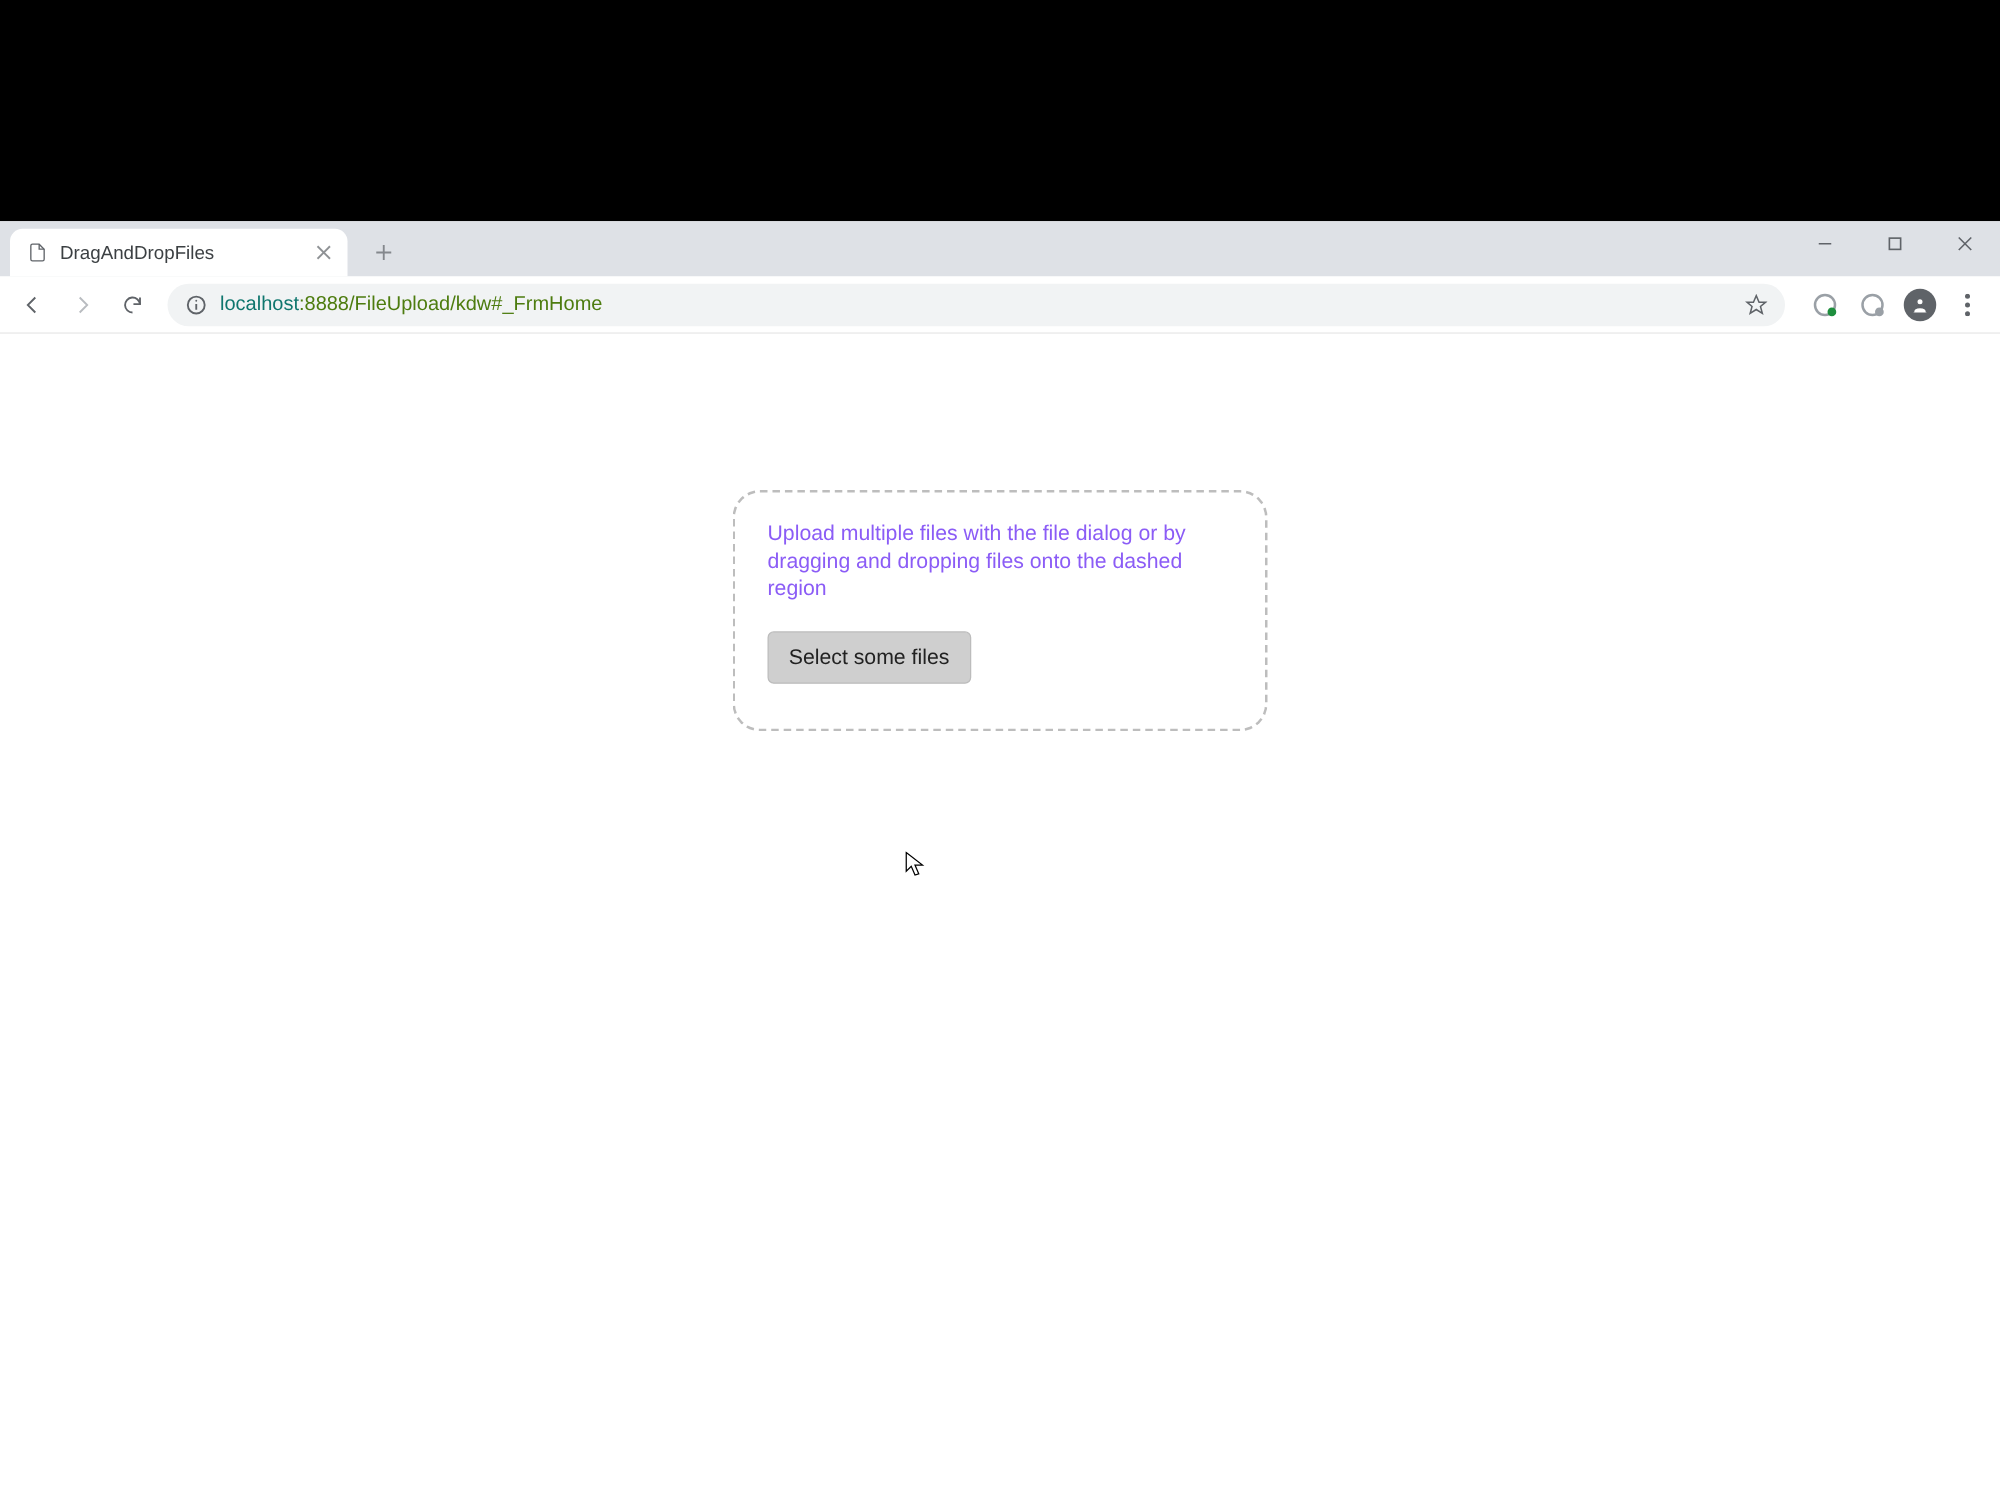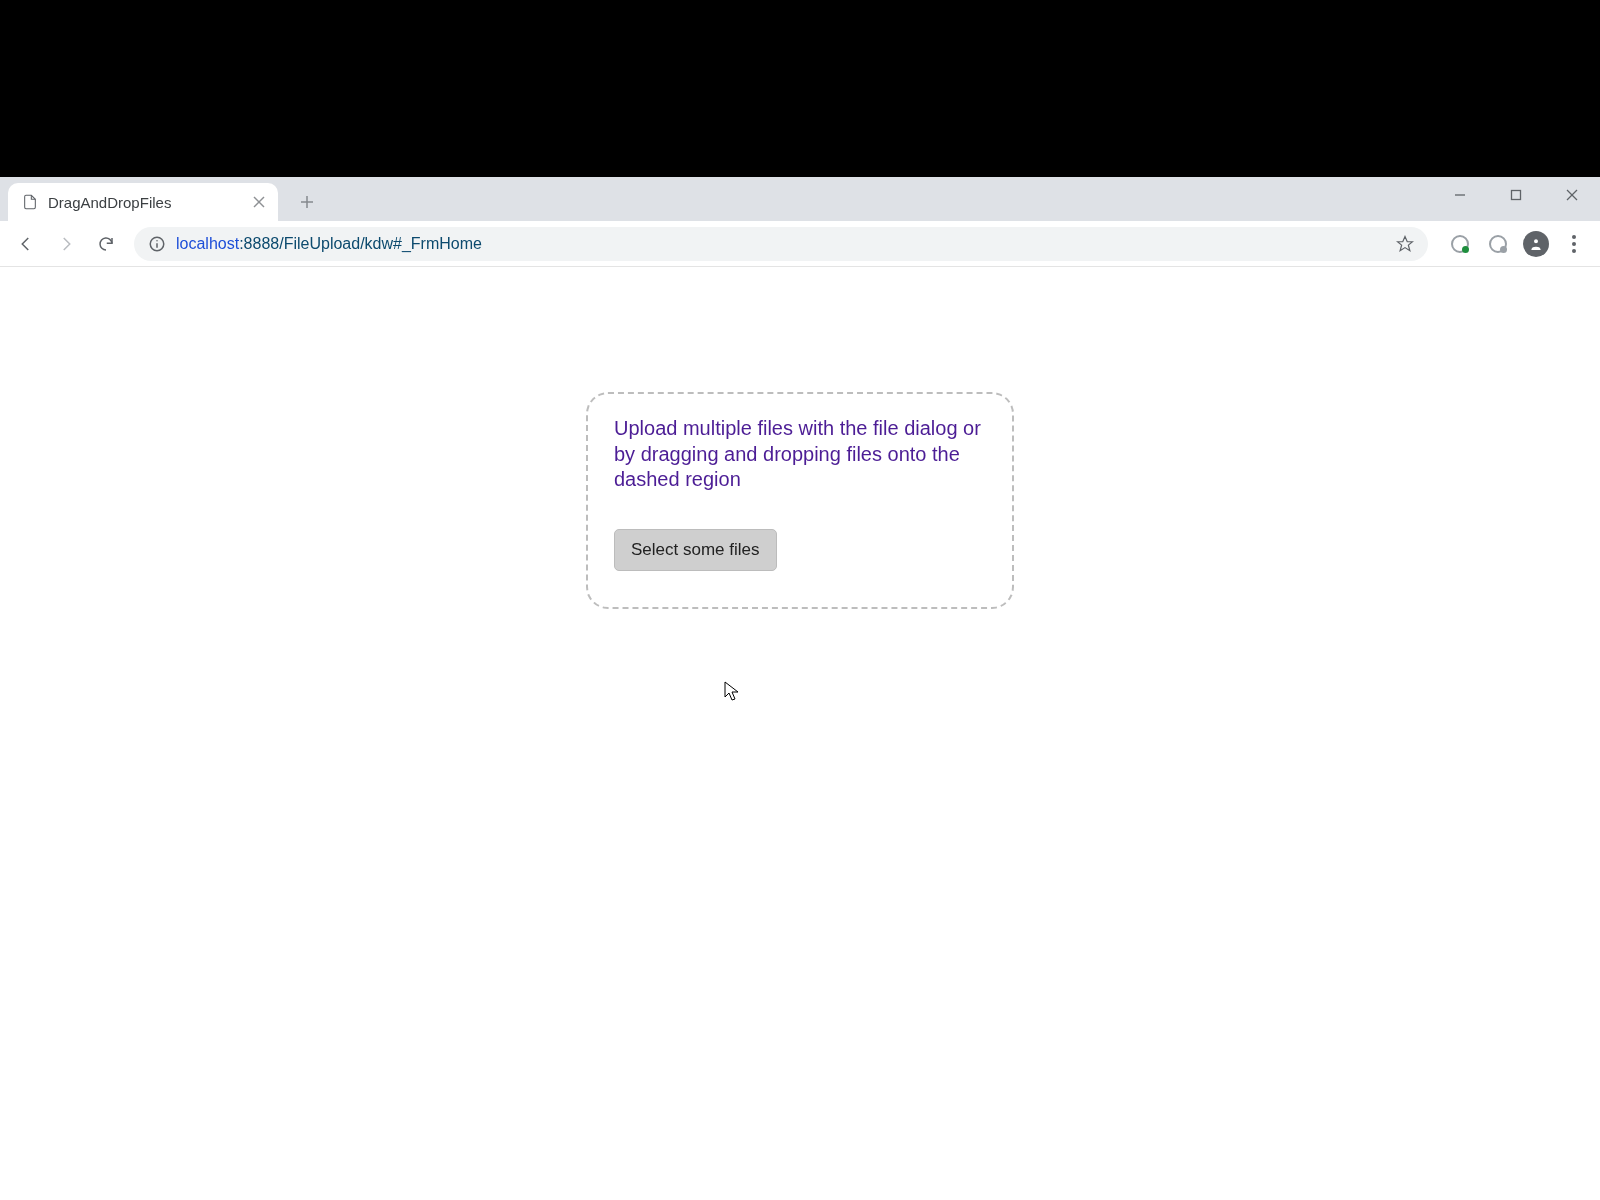--- a/index.html
+++ b/index.html
@@ -86,22 +86,22 @@
       border-radius: 17px;
       display: flex;
       align-items: center;
       padding: 0 14px;
       margin: 0 6px;
       gap: 10px;
       font-size: 16px;
       color: #202124;
     }
     .omnibox .info-icon { width:18px; height:18px; flex-shrink:0; }
-    .omnibox .url-host { color:#1d4ed8; }
-    .omnibox .url-rest { color:#0c4a6e; }
+    .omnibox .url-host { color:#0f766e; }
+    .omnibox .url-rest { color:#4d7c0f; }
     .omnibox .star-icon { margin-left:auto; width:18px; height:18px; }
 
     .toolbar-right { display:flex; align-items:center; gap:2px; margin-left:4px; }
     .ext-dot {
       width: 18px; height: 18px; border-radius: 50%;
       border: 2px solid #9aa0a6; position: relative;
     }
     .ext-dot::after {
       content:""; position:absolute; right:-2px; bottom:-2px;
       width:7px; height:7px; border-radius:50%;
@@ -126,24 +126,24 @@
       position: absolute;
       left: 50%;
       transform: translateX(-50%);
       top: 125px;
       width: 428px;
       border: 2px dashed #bdbdbd;
       border-radius: 22px;
       padding: 22px 26px 36px 26px;
     }
     .drop-zone p {
-      font-size: 20px;
+      font-size: 17px;
       line-height: 1.28;
-      color: #4c1d95;
-      margin-bottom: 36px;
+      color: #8b5cf6;
+      margin-bottom: 24px;
     }
     .select-btn {
       display: inline-block;
       background: #cfcfcf;
       border: 1px solid #bcbcbc;
       border-radius: 5px;
       padding: 10px 16px;
       font-size: 17px;
       color: #222;
       cursor: pointer;

